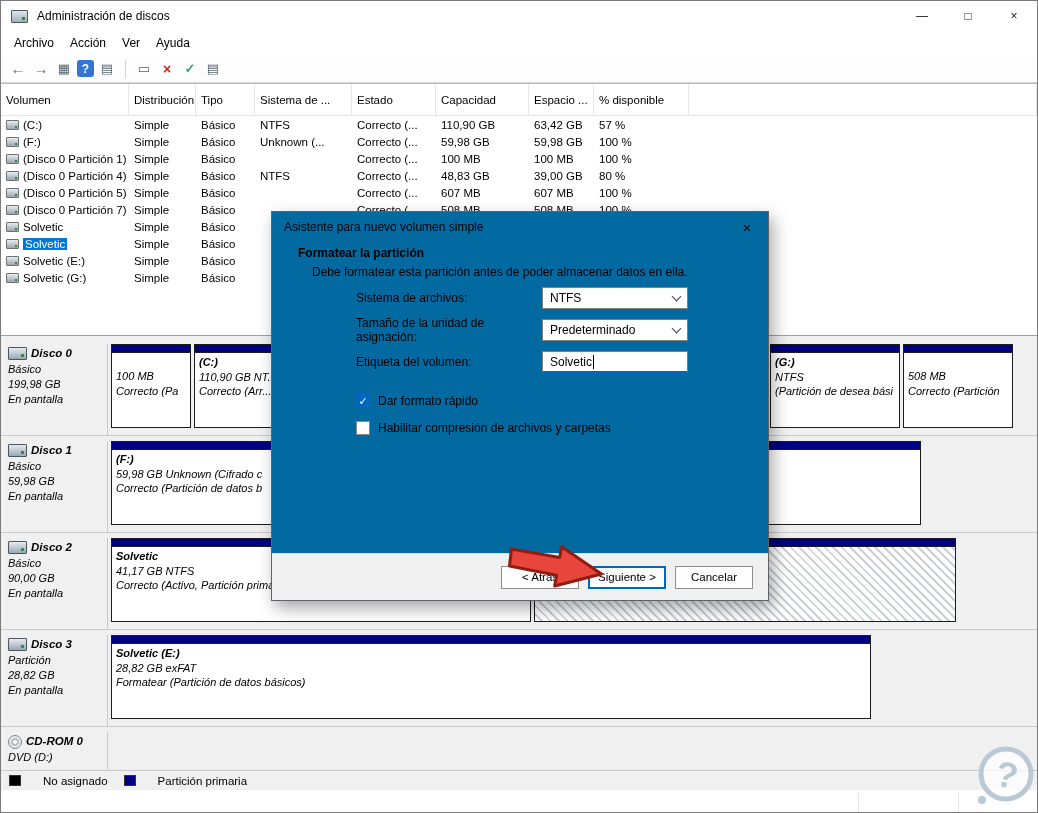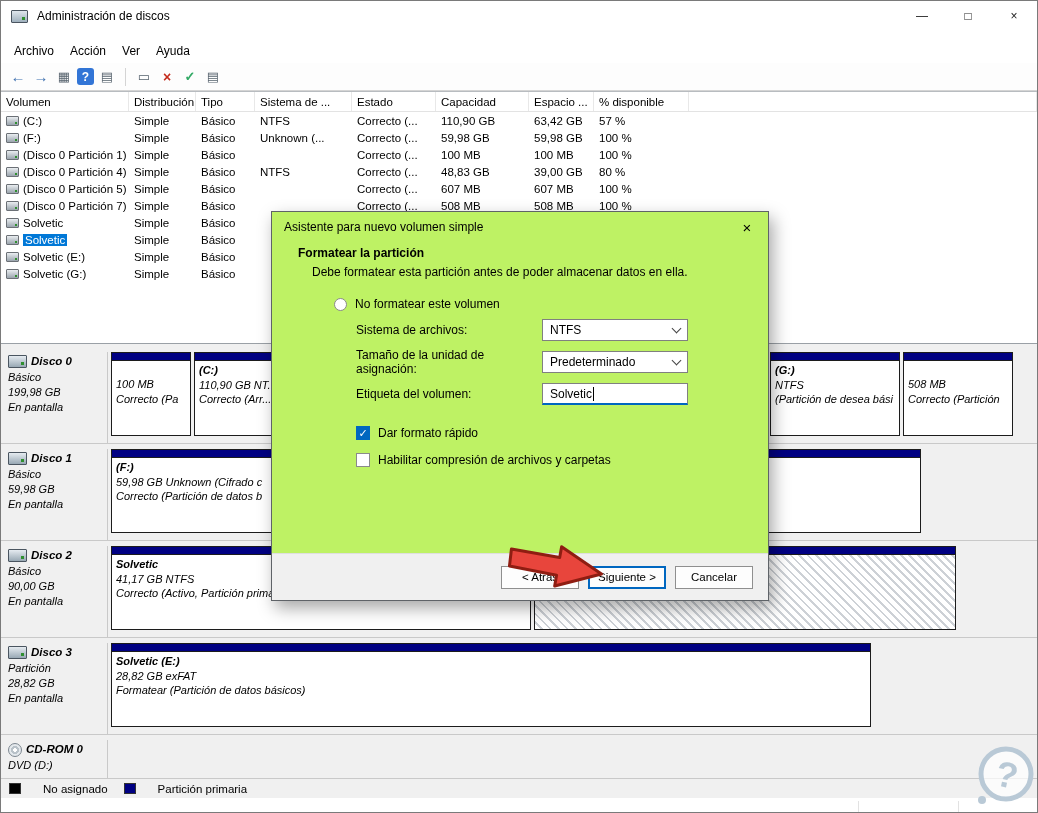--- a/index.html
+++ b/index.html
@@ -12,34 +12,34 @@
   }
   
   .titlebar { height:30px; display:flex; align-items:center; padding-left:10px; background:#fff; }
   .app-icon { width:17px; height:13px; border:1px solid #4a5560; border-radius:1px;
     background:linear-gradient(#dfe6ec,#9fb0bd); position:relative; flex:none; }
   .app-icon::after { content:""; position:absolute; right:2px; bottom:2px; width:3px; height:3px; background:#2f8f2f; }
   .title { margin-left:9px; font-size:12px; }
   .win-controls { margin-left:auto; display:flex; height:100%; }
   .win-btn { width:46px; height:100%; display:flex; align-items:center; justify-content:center; font-size:12px; color:#222; }
   
-  .menubar { height:24px; display:flex; align-items:center; padding-left:5px; font-size:12px; background:#fff;margin-top:8px; }
+  .menubar { height:24px; display:flex; align-items:center; padding-left:5px; font-size:12px; background:#fff; }
   .menu-item { padding:3px 8px; }
   
   .toolbar { height:28px; display:flex; align-items:center; padding-left:7px; gap:3px; background:#fdfdfd; border-bottom:1px solid #d4d4d4; }
   .tool { width:20px; height:20px; display:flex; align-items:center; justify-content:center; font-size:13px; color:#57636e; }
   .tool.nav { color:#3f71b0; font-size:15px; font-weight:bold; }
   .tool.help { background:#3275d6; color:#fff; border-radius:3px; font-weight:bold; font-size:12px; width:17px; height:17px; }
   .tool.danger { color:#c42b1c; font-weight:bold; font-size:14px; }
   .tool.check { color:#3a6; font-weight:bold; }
   .tb-sep { width:1px; height:18px; background:#d4d4d4; margin:0 5px; }
   
   .volume-pane { height:253px; background:#fff; border-top:1px solid #b8bcc0; border-bottom:1px solid #9aa0a6; overflow:hidden; }
   .vgrid { display:grid; grid-template-columns:128px 67px 59px 97px 84px 93px 65px 95px 1fr; }
-  .vtable-header { height:20px; border-bottom:1px solid #e3e3e3; font-size:11.5px; }
+  .vtable-header { height:32px; border-bottom:1px solid #e3e3e3; font-size:11.5px; }
   .vh-cell { padding:0 5px; border-right:1px solid #e8e8e8; display:flex; align-items:center; white-space:nowrap; overflow:hidden; }
   .vrow { height:17px; font-size:11.5px; align-items:center; }
   .v-cell { padding:0 5px; white-space:nowrap; overflow:hidden; }
   .v-cell.c0 { display:flex; align-items:center; gap:4px; }
   .vol-icon { display:inline-block; width:13px; height:10px; border:1px solid #6b7076; border-radius:1px;
     background:linear-gradient(#e9edf0,#9aa4ad); flex:none; position:relative; }
   .vol-icon::after { content:""; position:absolute; right:1px; bottom:1px; width:2px; height:2px; background:#2f8f2f; }
   .vtxt.sel { background:#0078d7; color:#fff; padding:0 2px; }
   
   .graph-pane { height:434px; background:#f0f0f0; overflow:hidden; padding-top:3px; }
@@ -59,21 +59,21 @@
   .plabel { font-weight:bold; min-height:14px; }
   .pline { min-height:14px; }
   
   .legend { height:20px; background:#f0f0f0; display:flex; align-items:center; gap:16px; padding-left:8px;
     font-size:11.5px; border-top:1px solid #c9c9c9; }
   .lg-item { display:flex; align-items:center; gap:22px; }
   .lg-swatch { width:12px; height:11px; border:1px solid #333; }
   .statusbar { height:24px; background:#fff; position:relative; }
   .sb-sep { position:absolute; top:3px; bottom:3px; width:1px; background:#e2e2e2; }
   
-  .dialog { position:absolute; left:270px; top:210px; width:498px; height:390px; background:#bef264;
+  .dialog { position:absolute; left:270px; top:210px; width:498px; height:390px; background:#0369a1;
     border:1px solid #5f6368; box-shadow:4px 7px 16px rgba(0,0,0,.35); z-index:50; display:flex; flex-direction:column; }
   .dlg-titlebar { height:30px; display:flex; align-items:center; padding-left:12px; flex:none; }
   .dlg-close { margin-left:auto; width:42px; height:30px; display:flex; align-items:center; justify-content:center; font-size:15px; }
   .dlg-header { padding:4px 24px 0 26px; flex:none; }
   .dlg-heading { font-weight:bold; }
   .dlg-subheading { margin:5px 0 0 14px; }
   .dlg-body { flex:1; padding:0 26px; overflow:hidden; }
   .dlg-intro { margin-top:22px; }
   .radio-row { display:flex; align-items:center; gap:8px; margin:9px 0 0 36px; }
   .radio-row.first { margin-top:18px; }
@@ -436,24 +436,20 @@
 <div class="dialog">
   <div class="dlg-titlebar">
     <span>Asistente para nuevo volumen simple</span>
     <span class="dlg-close">×</span>
   </div>
   <div class="dlg-header">
     <div class="dlg-heading">Formatear la partición</div>
     <div class="dlg-subheading">Debe formatear esta partición antes de poder almacenar datos en ella.</div>
   </div>
   <div class="dlg-body">
-    <div class="radio-row first">
-      <span class="radio"></span>
-      <span>No formatear este volumen</span>
-    </div>
     <div class="field-row">
       <span class="field-label">Sistema de archivos:</span>
       <span class="select">
         <span>NTFS</span>
         <span class="chev"></span>
       </span>
     </div>
     <div class="field-row">
       <span class="field-label">Tamaño de la unidad de asignación:</span>
       <span class="select">

